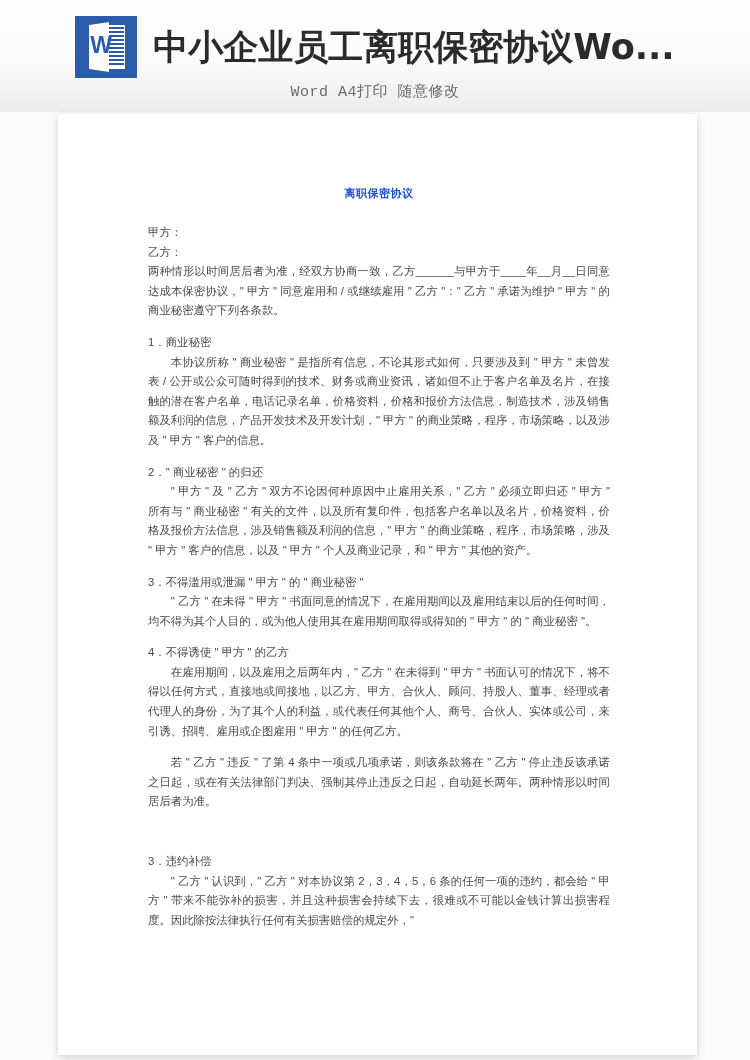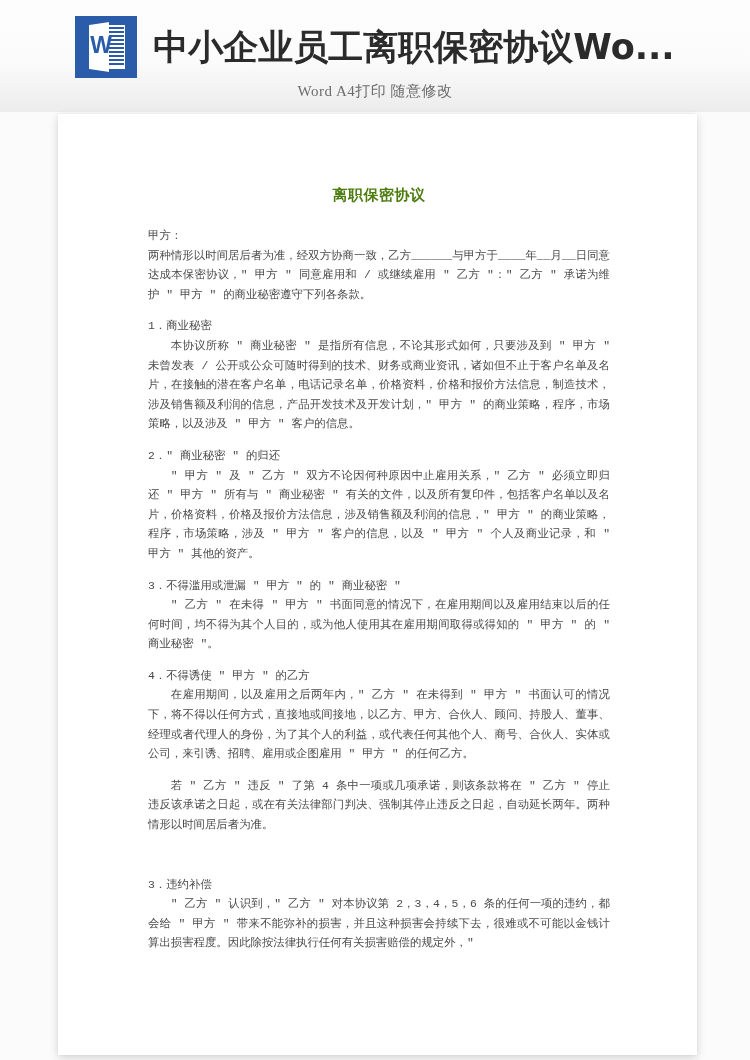--- a/index.html
+++ b/index.html
@@ -93,21 +93,21 @@
   #doc-title {
     font-family: "DejaVu Sans", "Liberation Sans", sans-serif;
     font-size: 35px;
     font-weight: bold;
     color: #2b2b2b;
     letter-spacing: 0px;
     white-space: nowrap;
     line-height: 58px;
   }
   #doc-subtitle {
-    font-family: Liberation Serif, serif;
+    font-family: Liberation Mono, monospace;
     font-size: 15px;
     color: #6d6d6d;
     letter-spacing: 0.5px;
     margin-top: 4px;
   }
 
   
   #page-sheet {
     position: absolute;
     left: 58px;
@@ -121,29 +121,29 @@
   #doc-body {
     position: absolute;
     left: 90px;
     top: 72px;
     width: 462px;
   }
 
   .doc-heading {
     text-align: center;
     font-family: "DejaVu Sans", "Liberation Sans", sans-serif;
-    font-size: 15px;
+    font-size: 11px;
     font-weight: bold;
-    color: #4d7c0f;
+    color: #1d4ed8;
     margin: 0 0 22px 0;
     letter-spacing: 0.5px;
   }
 
   .para {
-    font-family: Liberation Mono, monospace;
+    font-family: Liberation Sans, sans-serif;
     font-size: 11.4px;
     line-height: 19.6px;
     color: #4a4a4a;
     margin: 0;
     text-align: justify;
     text-justify: inter-character;
     word-break: break-all;
   }
   .para.short { text-align: left; }
   .para.indent { text-indent: 2em; }
@@ -168,20 +168,21 @@
 
   <div id="doc-subtitle">Word A4打印 随意修改</div>
 </div>
 
 <div id="page-sheet">
   <div id="doc-body">
 
     <h1 class="doc-heading">离职保密协议</h1>
 
     <p class="para short">甲方：</p>
+    <p class="para short">乙方：</p>
     <p class="para">两种情形以时间居后者为准，经双方协商一致，乙方______与甲方于____年__月__日同意达成本保密协议，" 甲方 " 同意雇用和 / 或继续雇用 " 乙方 "：" 乙方 " 承诺为维护 " 甲方 " 的商业秘密遵守下列各条款。</p>
 
     <div class="gap-sm"></div>
     <p class="para short">1．商业秘密</p>
     <p class="para indent">本协议所称 " 商业秘密 " 是指所有信息，不论其形式如何，只要涉及到 " 甲方 " 未曾发表 / 公开或公众可随时得到的技术、财务或商业资讯，诸如但不止于客户名单及名片，在接触的潜在客户名单，电话记录名单，价格资料，价格和报价方法信息，制造技术，涉及销售额及利润的信息，产品开发技术及开发计划，" 甲方 " 的商业策略，程序，市场策略，以及涉及 " 甲方 " 客户的信息。</p>
 
     <div class="gap-sm"></div>
     <p class="para short">2．" 商业秘密 " 的归还</p>
     <p class="para indent">" 甲方 " 及 " 乙方 " 双方不论因何种原因中止雇用关系，" 乙方 " 必须立即归还 " 甲方 " 所有与 " 商业秘密 " 有关的文件，以及所有复印件，包括客户名单以及名片，价格资料，价格及报价方法信息，涉及销售额及利润的信息，" 甲方 " 的商业策略，程序，市场策略，涉及 " 甲方 " 客户的信息，以及 " 甲方 " 个人及商业记录，和 " 甲方 " 其他的资产。</p>
 

